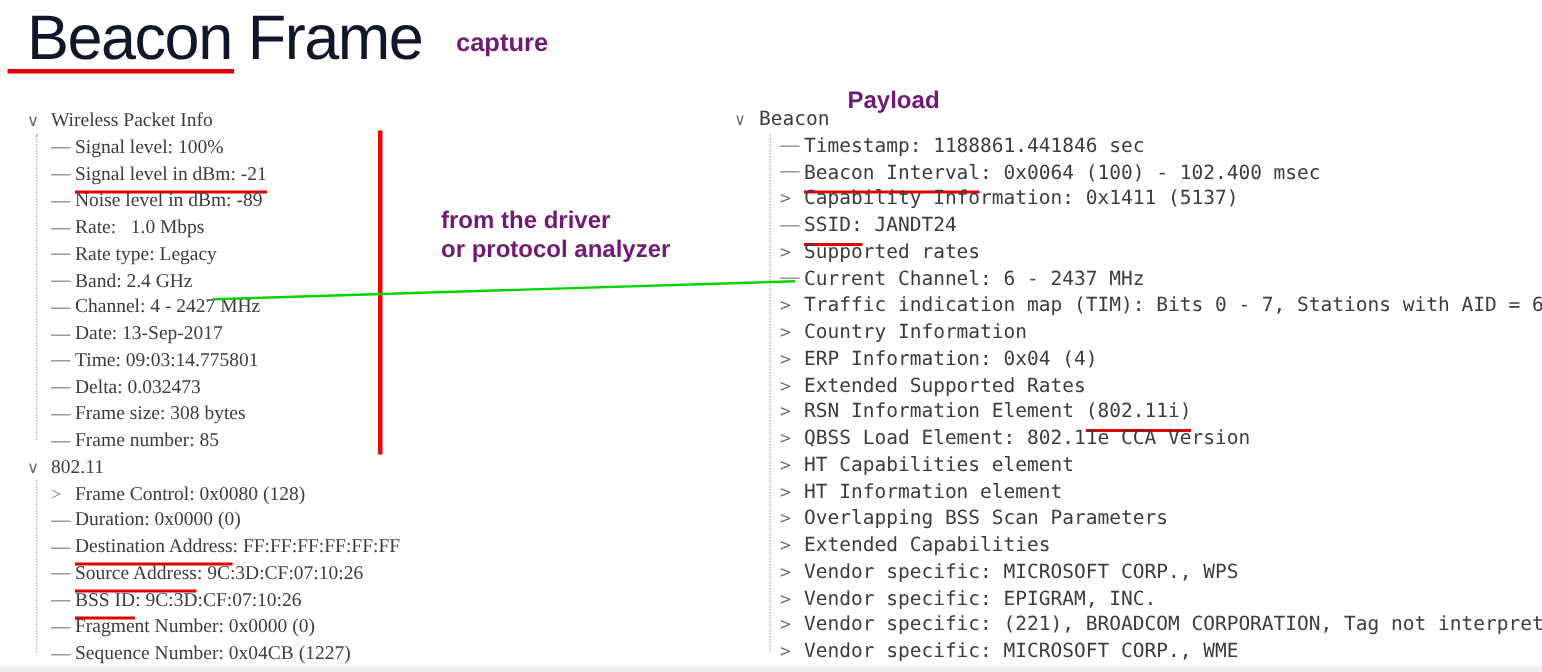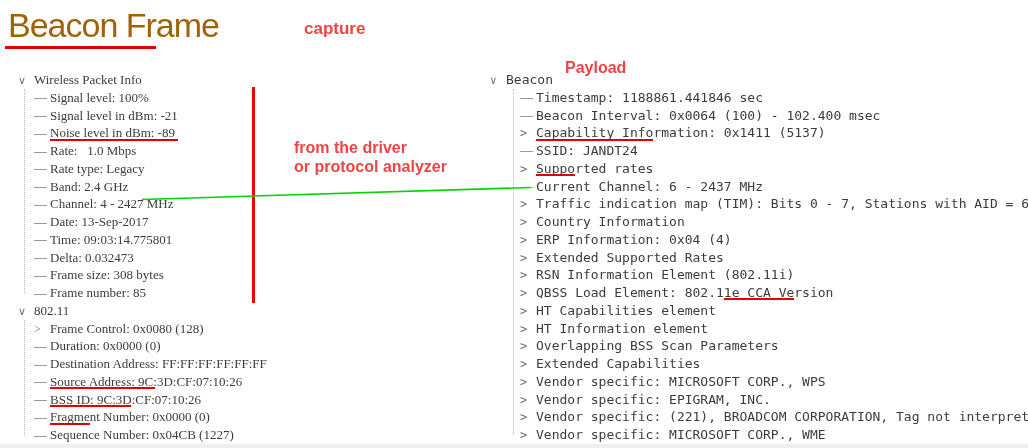--- a/index.html
+++ b/index.html
@@ -1,37 +1,37 @@
 <!DOCTYPE html>
 <html><head>
 <meta charset="utf-8">
 <style>
   html,body{margin:0;padding:0;background:#fff;}
   .page{position:relative;width:1028px;height:448px;background:#ffffff;overflow:hidden;
         font-family:"Liberation Sans","DejaVu Sans",sans-serif;}
-  .big-title{position:absolute;left:8px;top:0px;height:50px;line-height:50px;
-             font-size:34px;font-weight:300;letter-spacing:-1px;color:#a16207;white-space:pre;}
+  .big-title{position:absolute;left:18px;top:0px;height:50px;line-height:50px;
+             font-size:42px;font-weight:300;letter-spacing:-1px;color:#0f172a;white-space:pre;}
   .title-underline{position:absolute;left:5px;top:46px;width:151px;height:3px;background:#e10000;}
-  .note{position:absolute;font-weight:bold;color:#ef4444;}
+  .note{position:absolute;font-weight:bold;color:#701a75;}
   .note-capture{left:304px;top:19px;font-size:17px;}
   .note-payload{left:565px;top:59px;font-size:16px;}
   .note-driver{left:268px;top:138px;font-size:16px;line-height:19px;margin-left:26px;}
   .tree{position:absolute;top:71px;white-space:pre;color:#3c3c3c;
         font-family:"DejaVu Sans Mono","Liberation Mono",monospace;font-size:13px;}
   .tree-left{left:14px;width:470px;font-family:Liberation Serif, serif;}
   .tree-right{left:486px;width:560px;}
   .row{height:17.75px;line-height:17.75px;white-space:pre;}
   .root{padding-left:4px;}
   .tree-left .item{padding-left:20px;}
   .tree-right .item{padding-left:34px;}
   .chev{display:inline-block;width:16px;color:#6e6e6e;font-size:12px;}
   .chev-down{font-size:11px;}
   .dash{display:inline-block;width:13px;height:1px;background:#9a9a9a;
         vertical-align:middle;margin-right:3px;}
-  .rul{border-bottom:2px solid #c4b5fd;padding-bottom:16px;}
+  .rul{border-bottom:2px solid #c4b5fd;padding-bottom:4px;}
   .vdot{position:absolute;width:0;border-left:1px dotted #bcbcbc;}
   .vdot-left1{left:24px;top:89px;height:204px;}
   .vdot-left2{left:24px;top:320px;height:115px;}
   .vdot-right{left:513px;top:89px;height:346px;}
   .red-marker{position:absolute;left:252px;top:87px;width:3px;height:216px;background:#ee0404;}
   .green-svg{position:absolute;left:0;top:0;pointer-events:none;}
   .bottom-strip{position:absolute;left:0;top:444px;width:1028px;height:4px;background:#edeff1;}
 </style>
 </head>
 <body>

